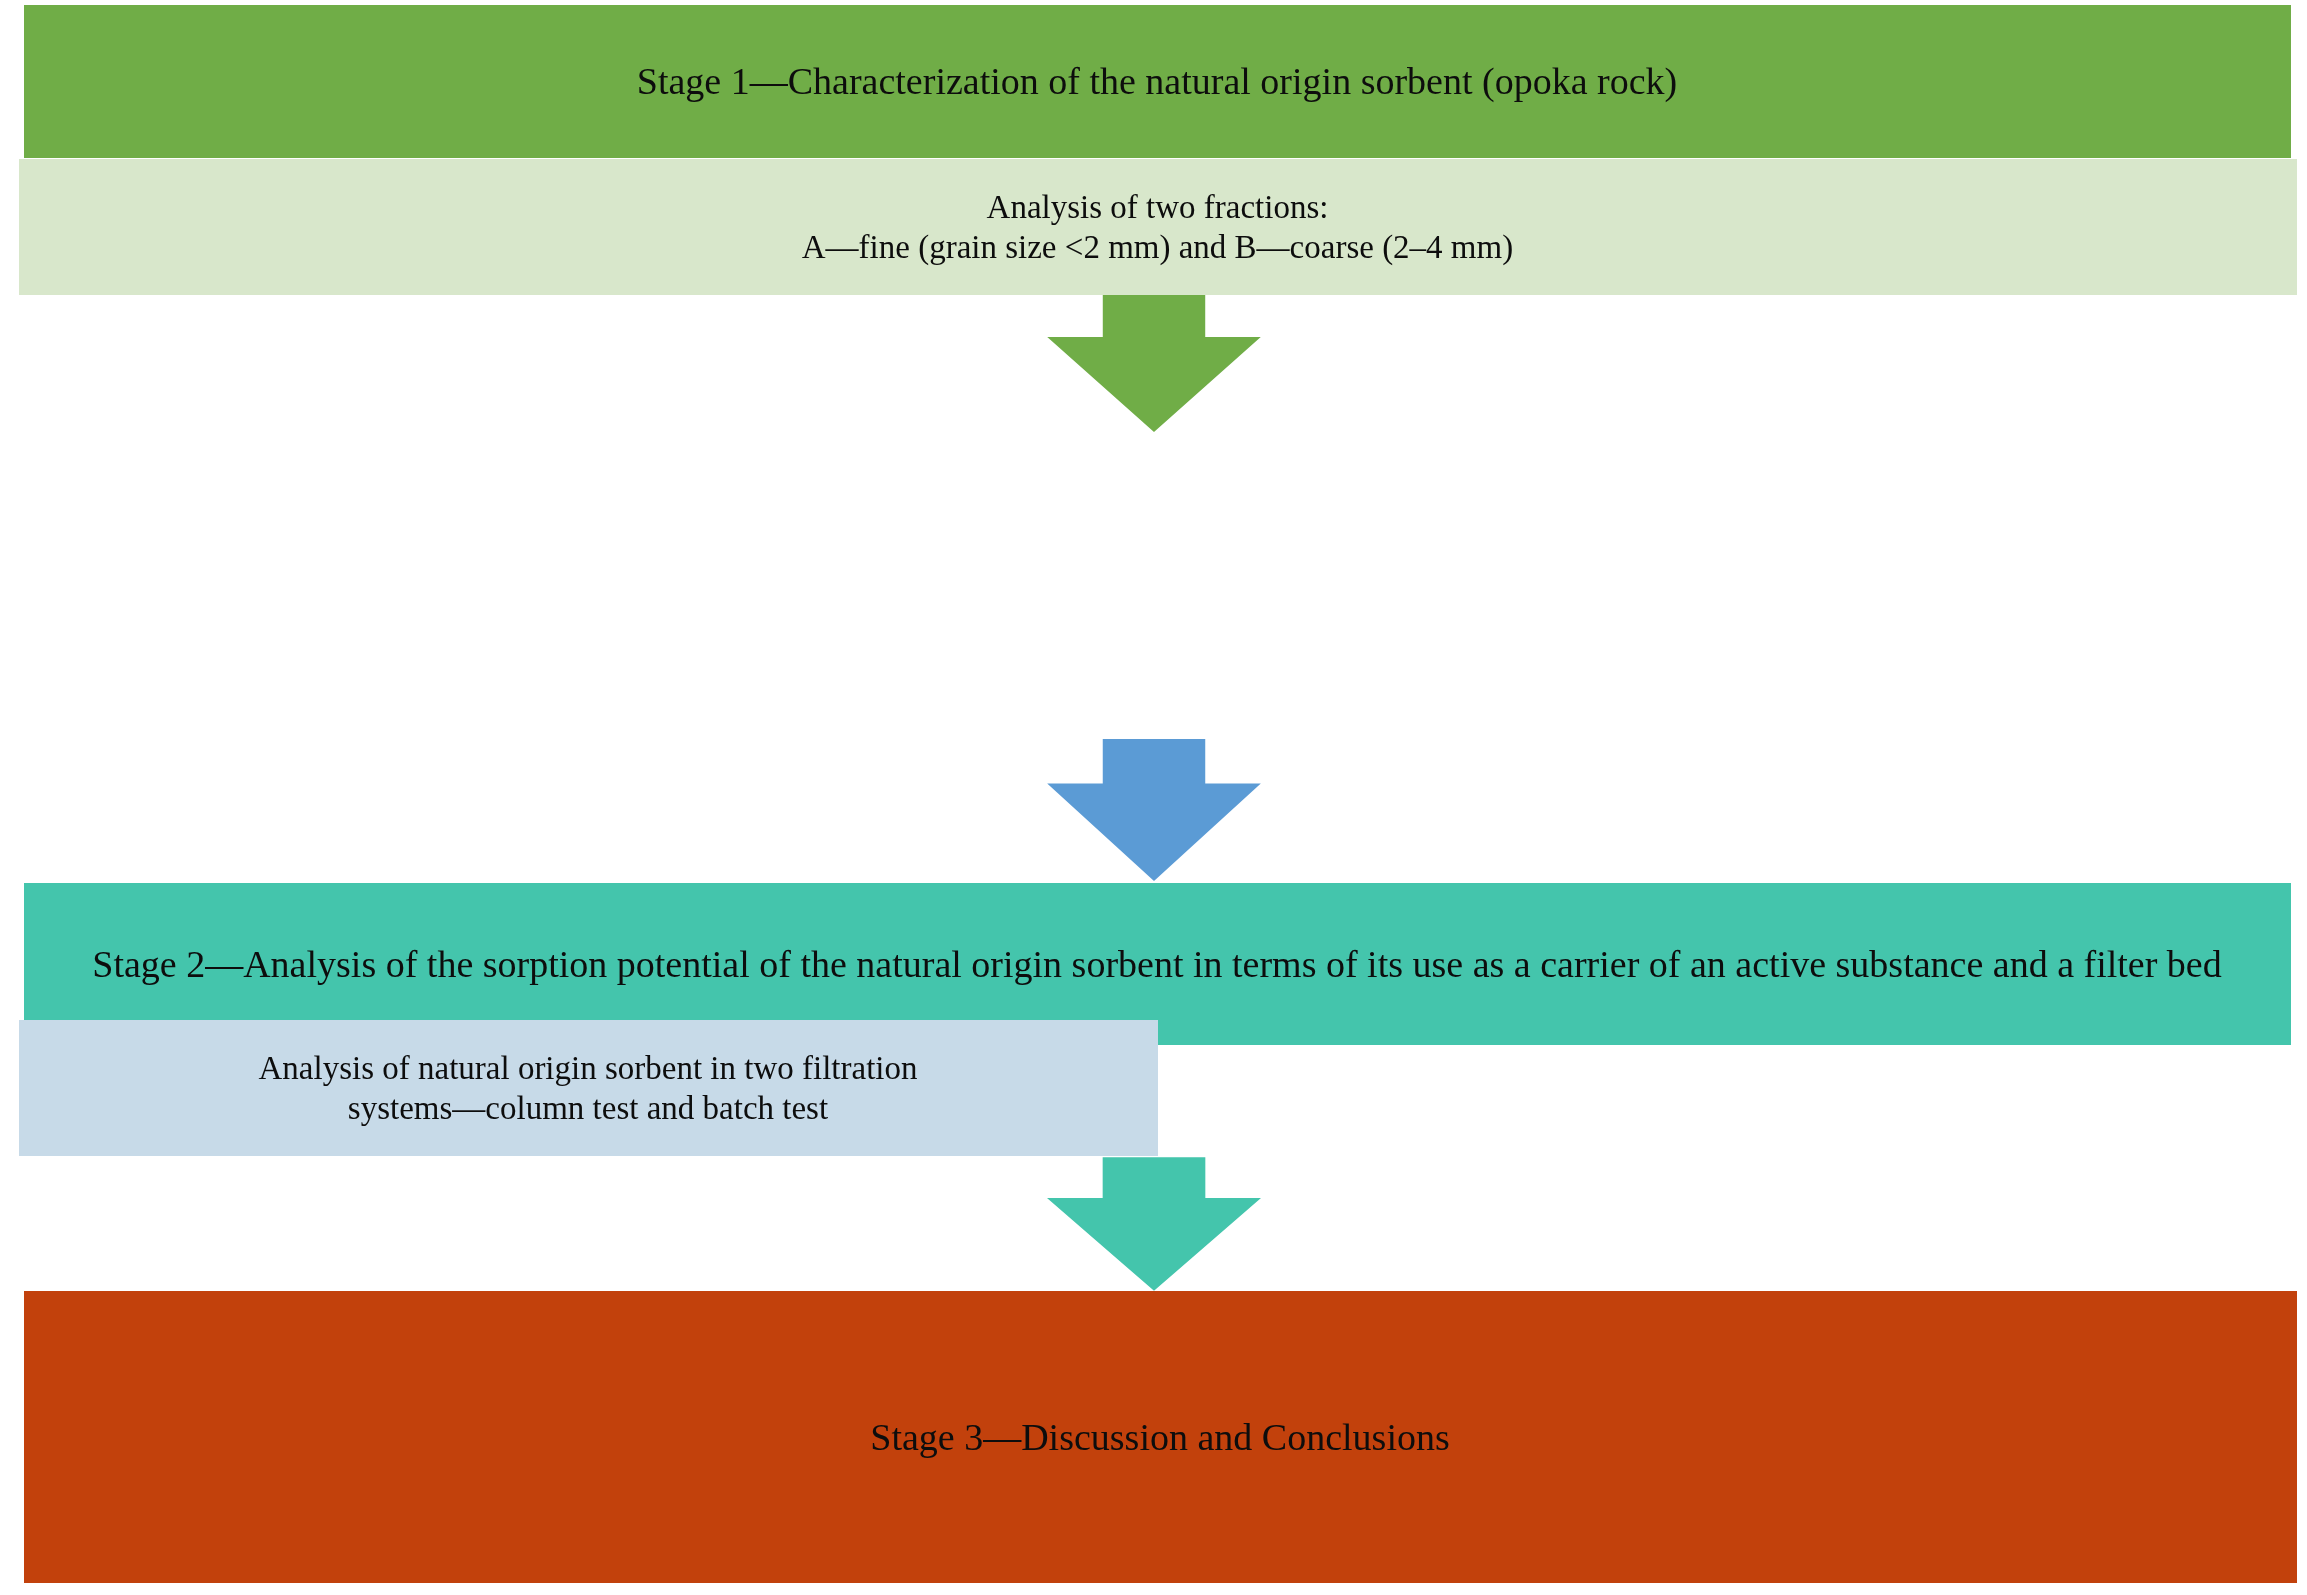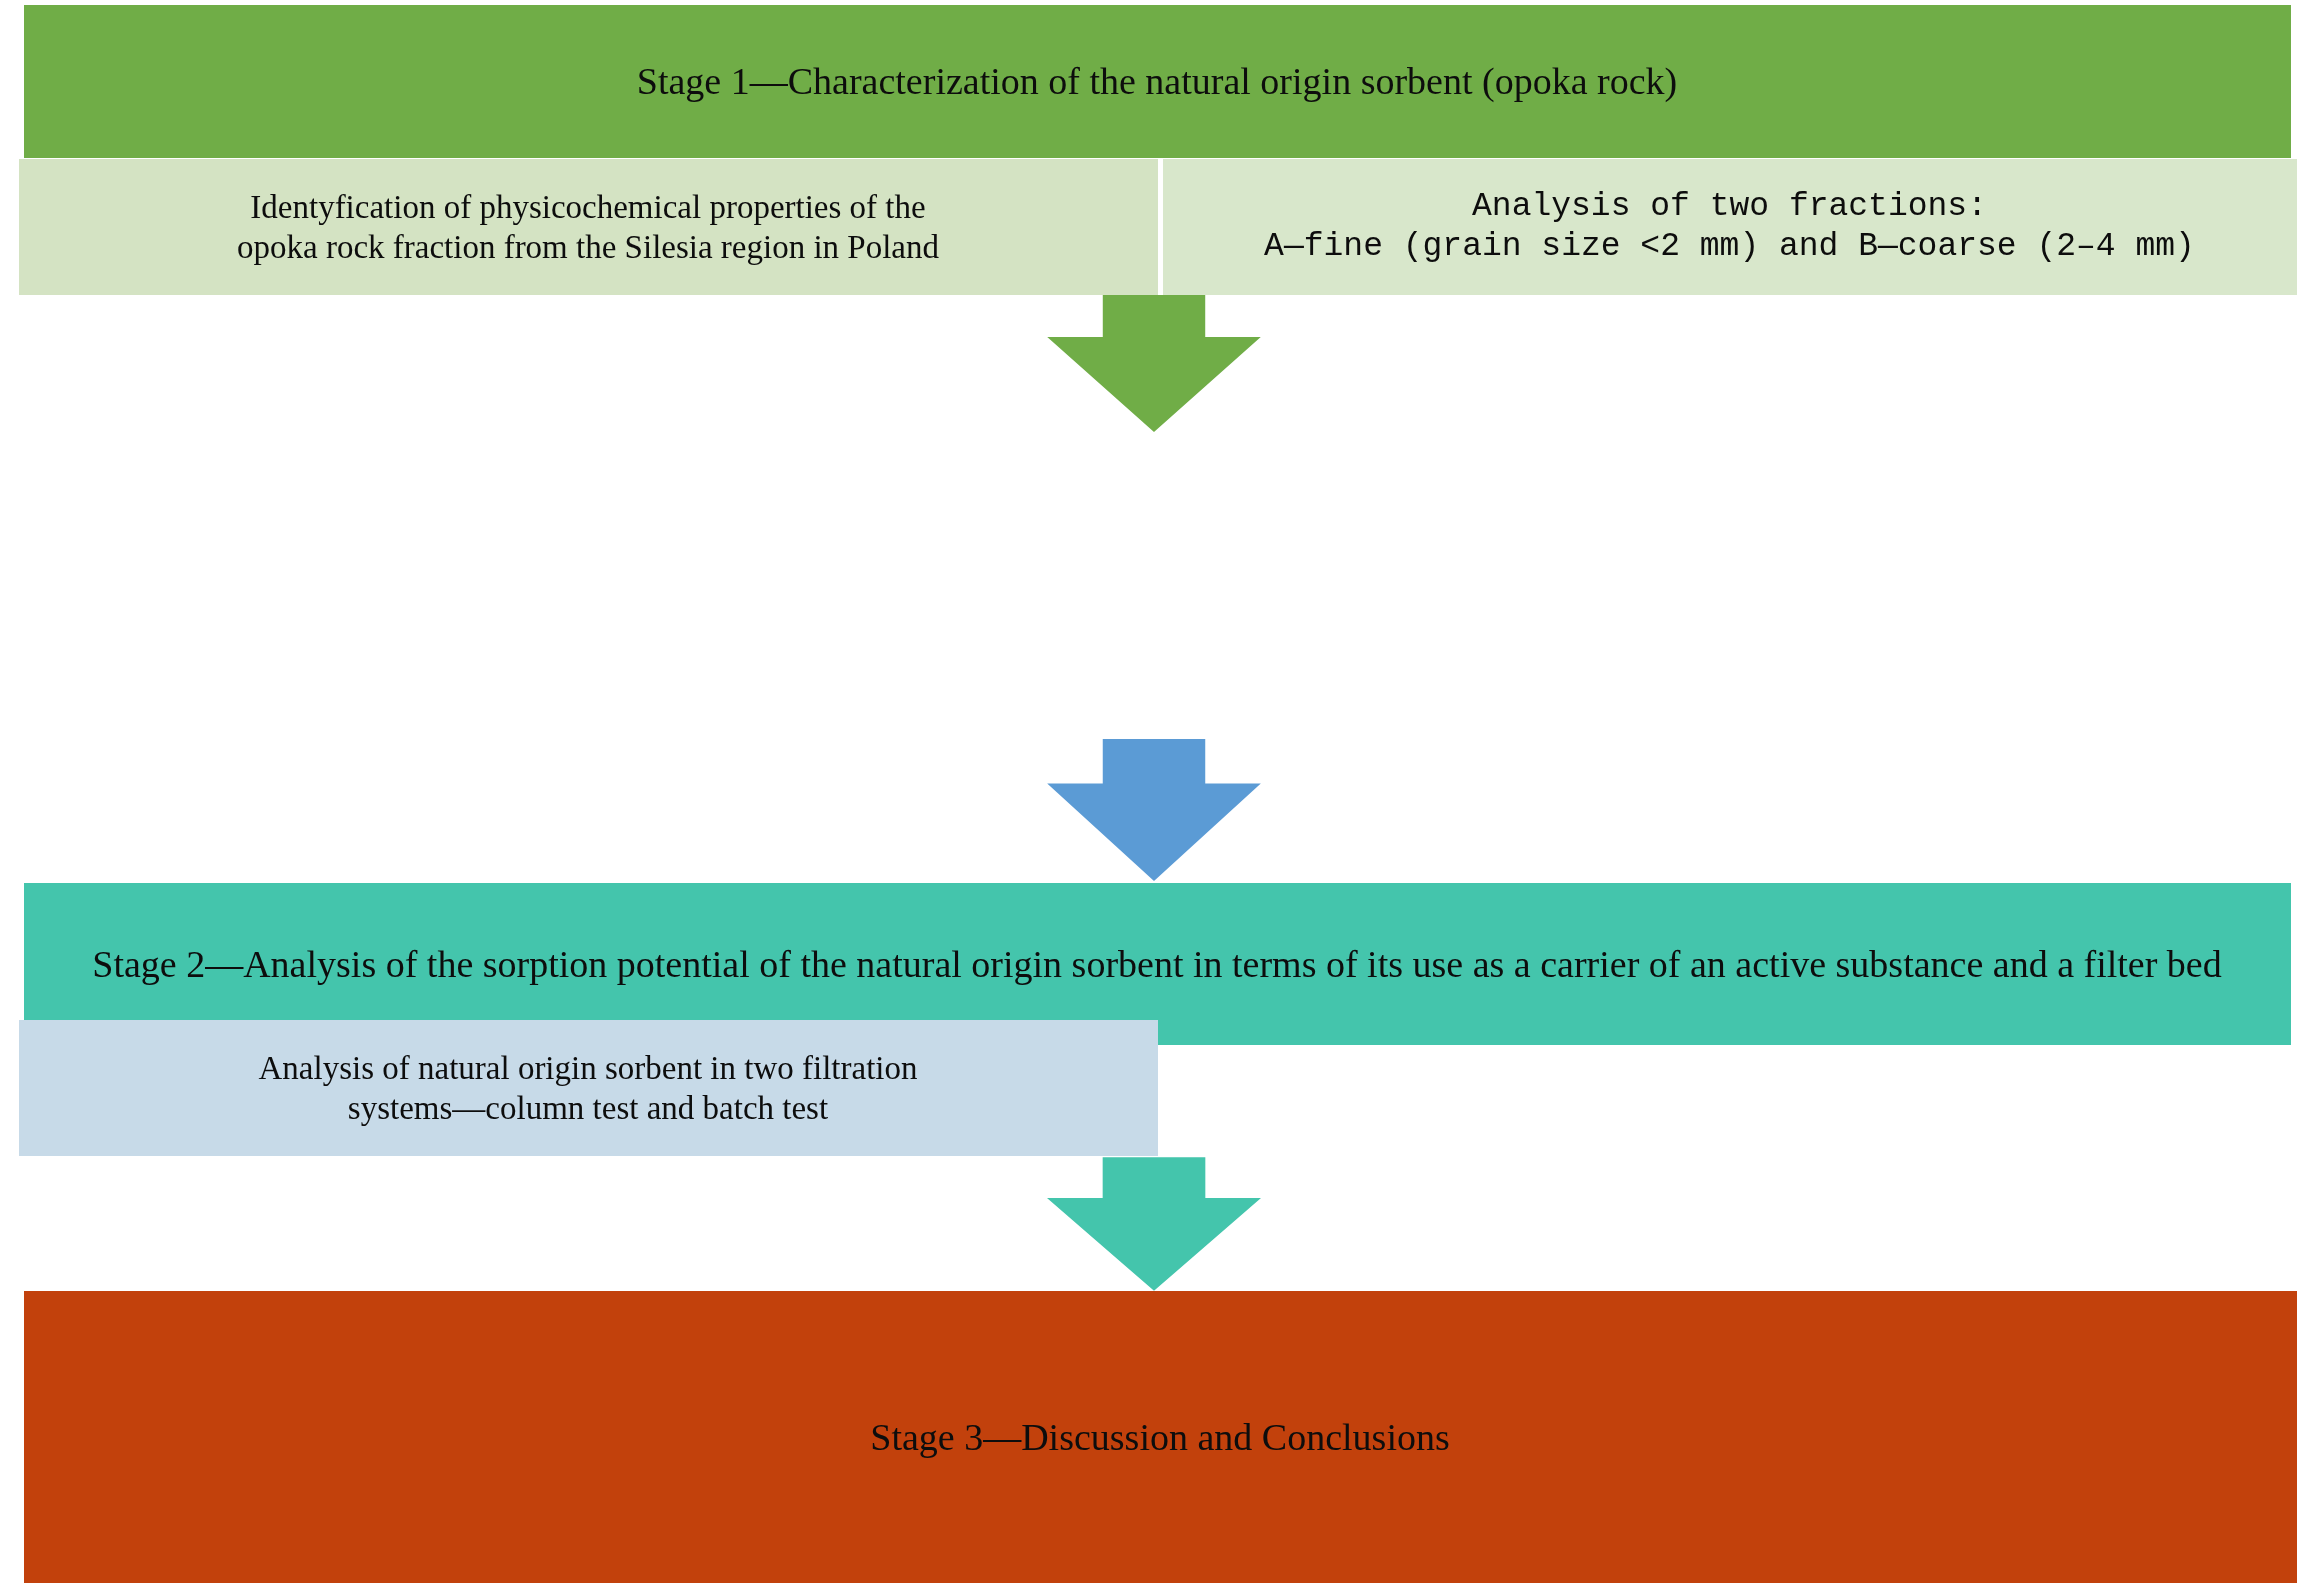--- a/index.html
+++ b/index.html
@@ -68,21 +68,21 @@
     line-height: 1.22;
     padding: 0 11px;
   }
   .cell .txt { white-space: pre-line; display: block; }
 
   .cell-half-l { width: 1139px; flex: 0 0 1139px; }
   .cell-half-r { flex: 1 1 auto; }
   .cell-full   { flex: 1 1 auto; }
 
   .bg-green-l { background: #D4E3C3; }
-  .bg-green-r { background: #D8E7CB; font-family: Liberation Mono, monospace; }
+  .bg-green-r { background: #D8E7CB; }
   .bg-teal-f  { background: #CAE5DF; }
   .bg-blue-l  { background: #C7DAE8; }
   .bg-cyan-r  { background: #C5E4E6; }
 
   
   .arrow {
     position: absolute;
     left: 50%;
     transform: translateX(-50%);
   }
@@ -95,24 +95,20 @@
 </head>
 <body>
 
 <div id="canvas">
 
   <div class="band hdr hdr-green">
     <span class="txt">Stage 1—Characterization of the natural origin sorbent (opoka rock)</span>
   </div>
 
   <div class="subrow subrow-1">
-    <div class="cell cell-half-l bg-green-l">
-      <span class="txt">Identyfication of physicochemical properties of the
-opoka rock fraction from the Silesia region in Poland</span>
-    </div>
     <div class="cell cell-half-r bg-green-r">
       <span class="txt">Analysis of two fractions:
 A—fine (grain size &lt;2 mm) and B—coarse (2–4 mm)</span>
     </div>
   </div>
 
   <div class="arrow arrow-1">
     <svg width="214" height="137" viewBox="0 0 346 222">
       <polygon points="90,0 256,0 256,68 346,68 173,222 0,68 90,68" fill="#70AD47"></polygon>
     </svg>

